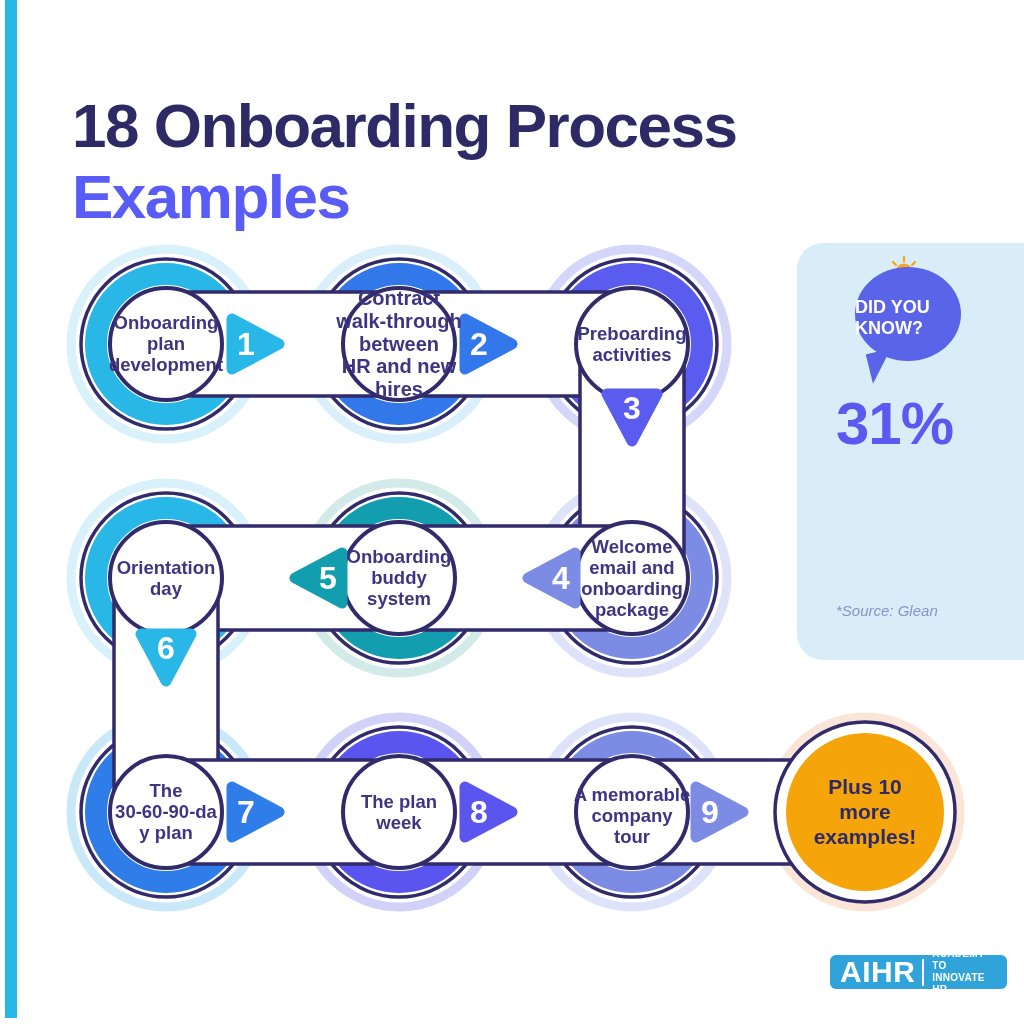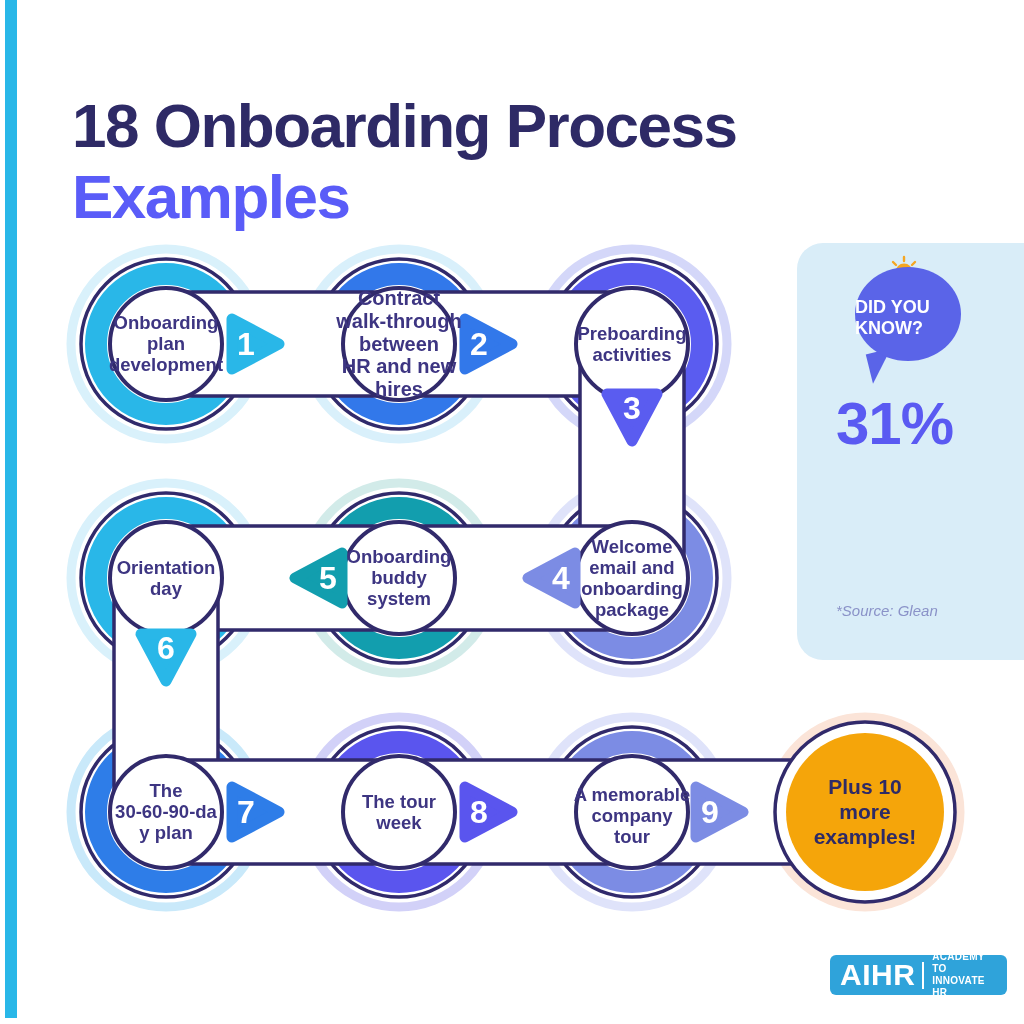--- a/index.html
+++ b/index.html
@@ -51,21 +51,21 @@
   .panel-body{
     position:absolute;left:39px;top:221px;width:184px;
     font-size:19px;line-height:22.5px;font-weight:700;color:#3d3582;
   }
   .panel-source{
     position:absolute;left:39px;top:343px;
     font-size:15px;font-style:italic;color:#8a92c8;margin-top:16px;
   }
   
   .logo{
-    position:absolute;left:830px;top:955px;width:177px;height:40px;
+    position:absolute;left:830px;top:955px;width:177px;height:34px;
     background:#2fa3da;border-radius:6px;
     display:flex;align-items:center;padding:16px 10px;box-sizing:border-box;justify-content:flex-end;
   }
   .logo-brand{color:#fff;font-weight:900;font-size:30px;letter-spacing:0.5px;}
   .logo-divider{width:2px;height:27px;background:#fff;margin:0 8px 0 7px;}
   .logo-tagline{color:#fff;font-weight:800;font-size:10px;line-height:1.2;letter-spacing:0.3px;}
 </style>
 </head>
 <body>
 
@@ -161,21 +161,21 @@
 onboarding
 package</div>
     <div class="node-label" style="left: 399px; top: 578px; color: rgb(61, 53, 130);">Onboarding
 buddy
 system</div>
     <div class="node-label" style="left: 166px; top: 578px; color: rgb(61, 53, 130);">Orientation
 day</div>
     <div class="node-label" style="left: 166px; top: 812px; color: rgb(61, 53, 130);">The
 30-60-90-da
 y plan</div>
-    <div class="node-label" style="left: 399px; top: 812px; color: rgb(61, 53, 130);">The tour
+    <div class="node-label" style="left: 399px; top: 812px; color: rgb(61, 53, 130);">The plan
 week</div>
     <div class="node-label" style="left: 632px; top: 816px; color: rgb(61, 53, 130);">A memorable
 company
 tour</div>
     <div class="node-label accent" style="left: 865px; top: 812px;">Plus 10
 more
 examples!</div>
   </div>
 
 <div class="panel" style="background: rgb(217, 237, 248);">

